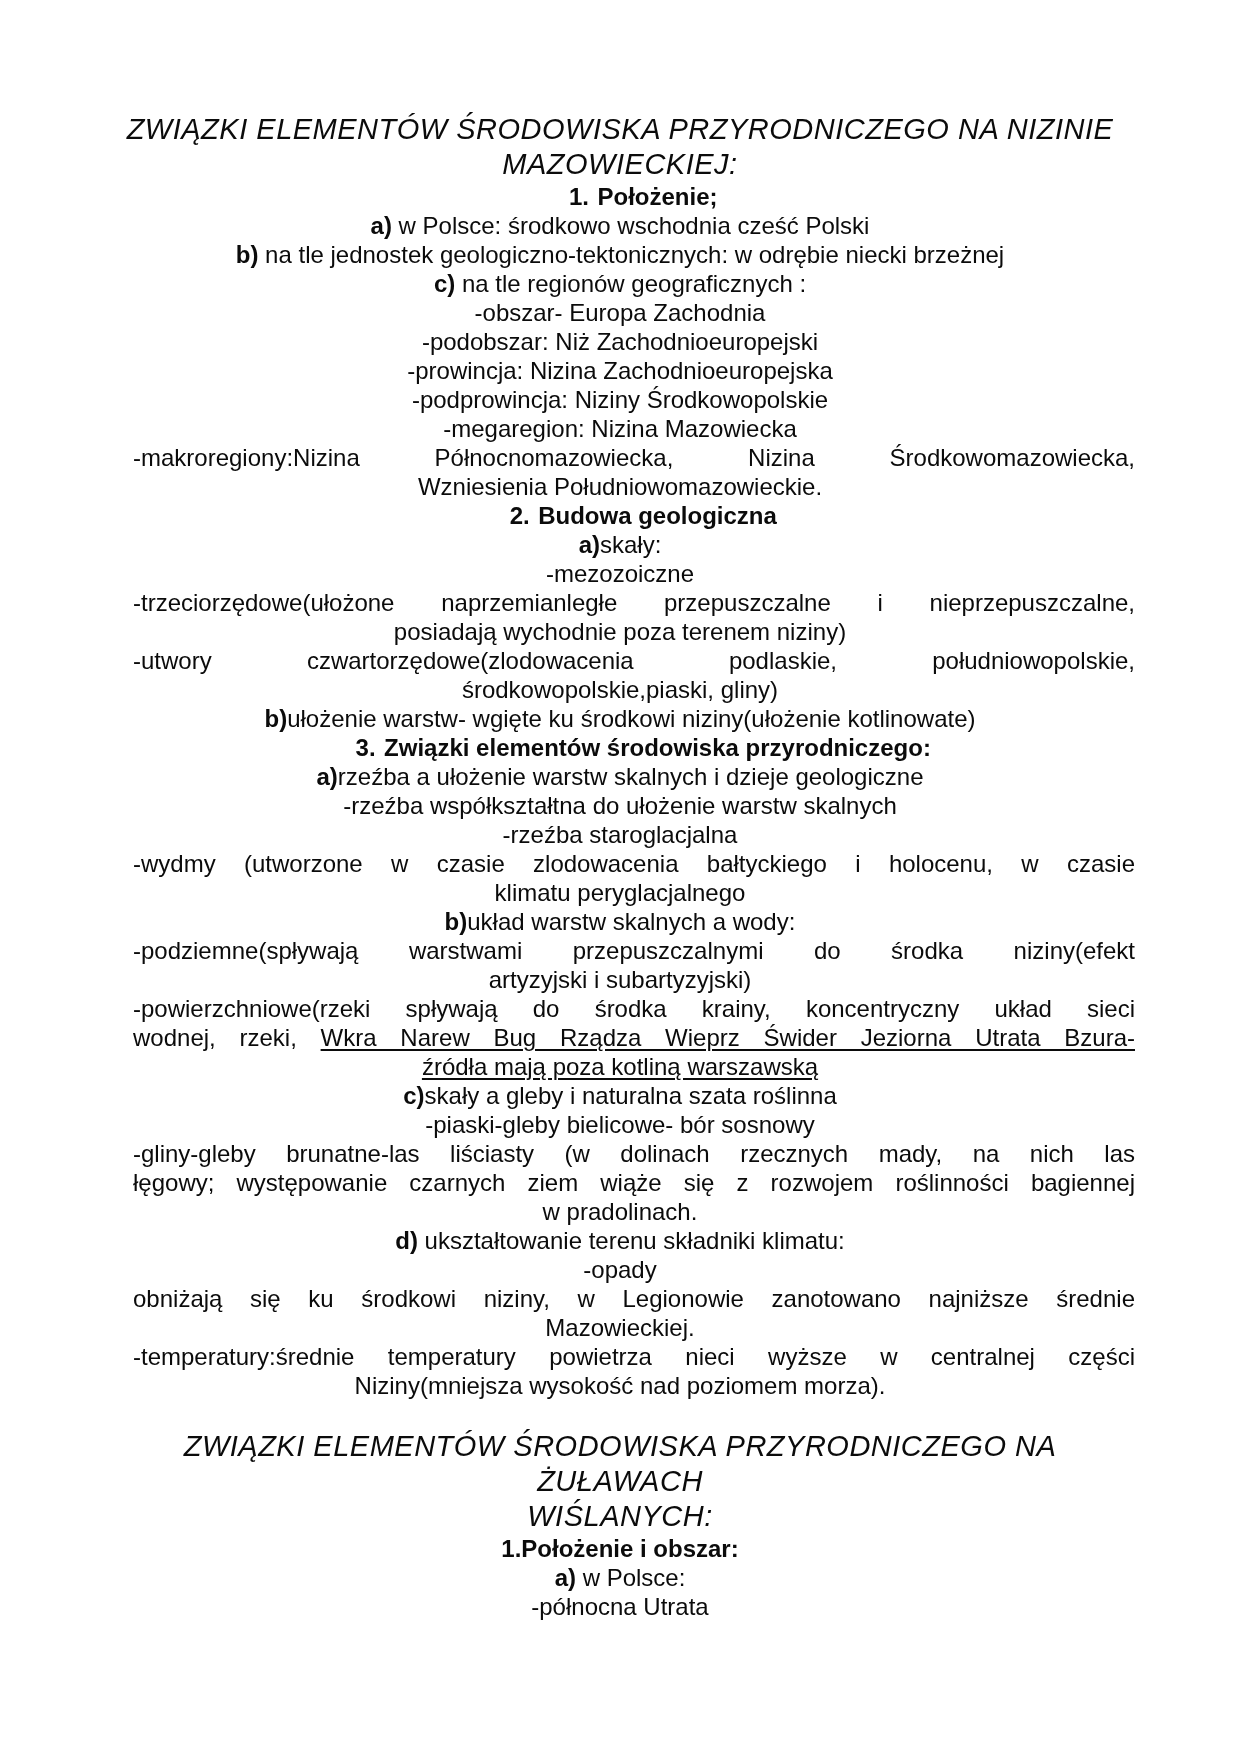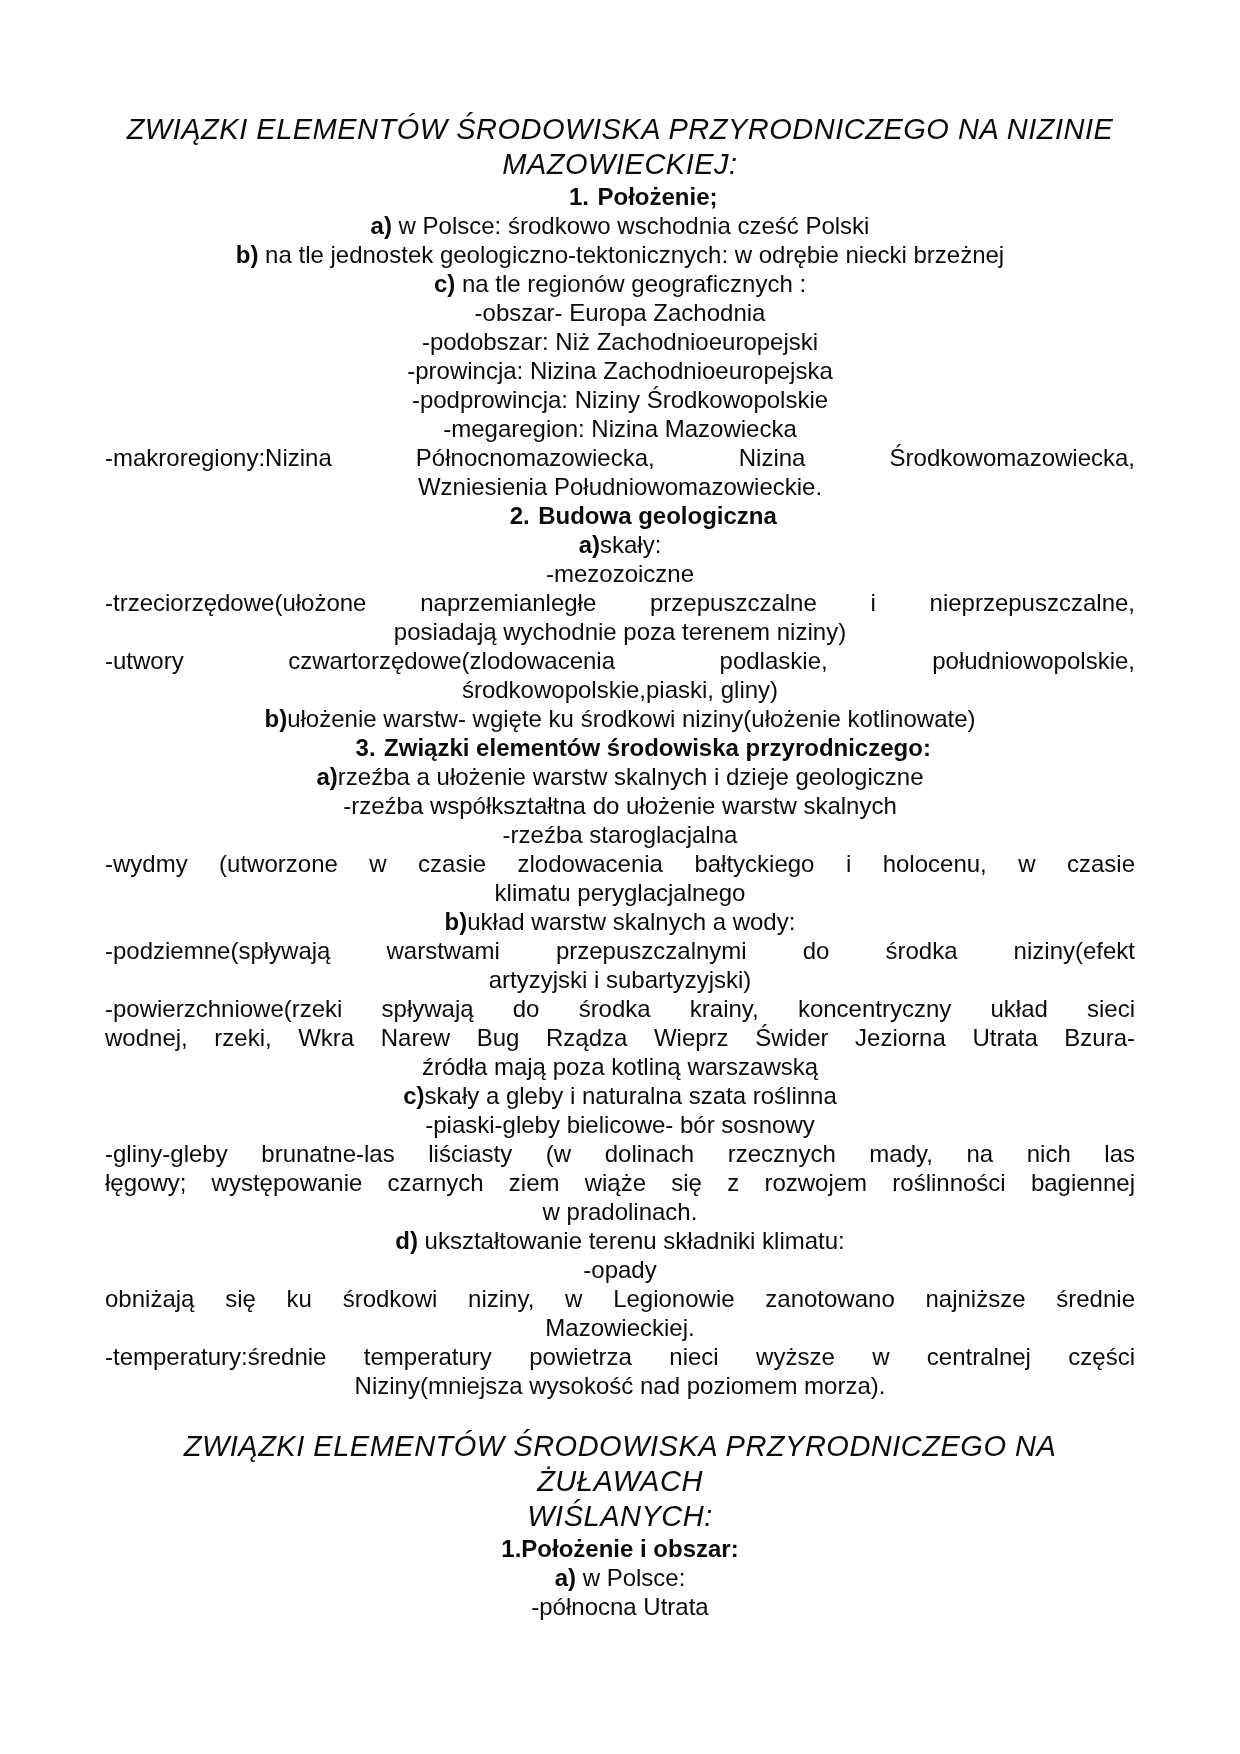--- a/index.html
+++ b/index.html
@@ -21,30 +21,31 @@
     overflow: hidden;
   }
   .line {
     text-align: center;
     white-space: normal;
   }
   .line.center { text-align: center; }
   .line.justify {
     text-align: justify;
     text-align-last: justify;
+    margin-left: 28px;
   }
   .line.title {
     font-style: italic;
     font-size: 29px;
     line-height: 35px;
     letter-spacing: 0.5px;
   }
   .line.indent { padding-left: 38px; }
   .b { font-weight: bold; }
-  .u { text-decoration-thickness: 2px; text-underline-offset: 3px; }
+  .u { text-decoration: underline; text-decoration-thickness: 2px; text-underline-offset: 3px; }
   .num { display: inline-block; min-width: 37px; }
 </style>
 </head>
 <body>
 
 <div class="page">
     <div class="line center title"><span>ZWIĄZKI ELEMENTÓW ŚRODOWISKA PRZYRODNICZEGO NA NIZINIE</span></div>
     <div class="line center title"><span>MAZOWIECKIEJ:</span></div>
     <div class="line indent"><span class="b num">1.</span><span class="b">Położenie;</span></div>
     <div class="line"><span class="b">a)</span><span> w Polsce: środkowo wschodnia cześć Polski</span></div>

